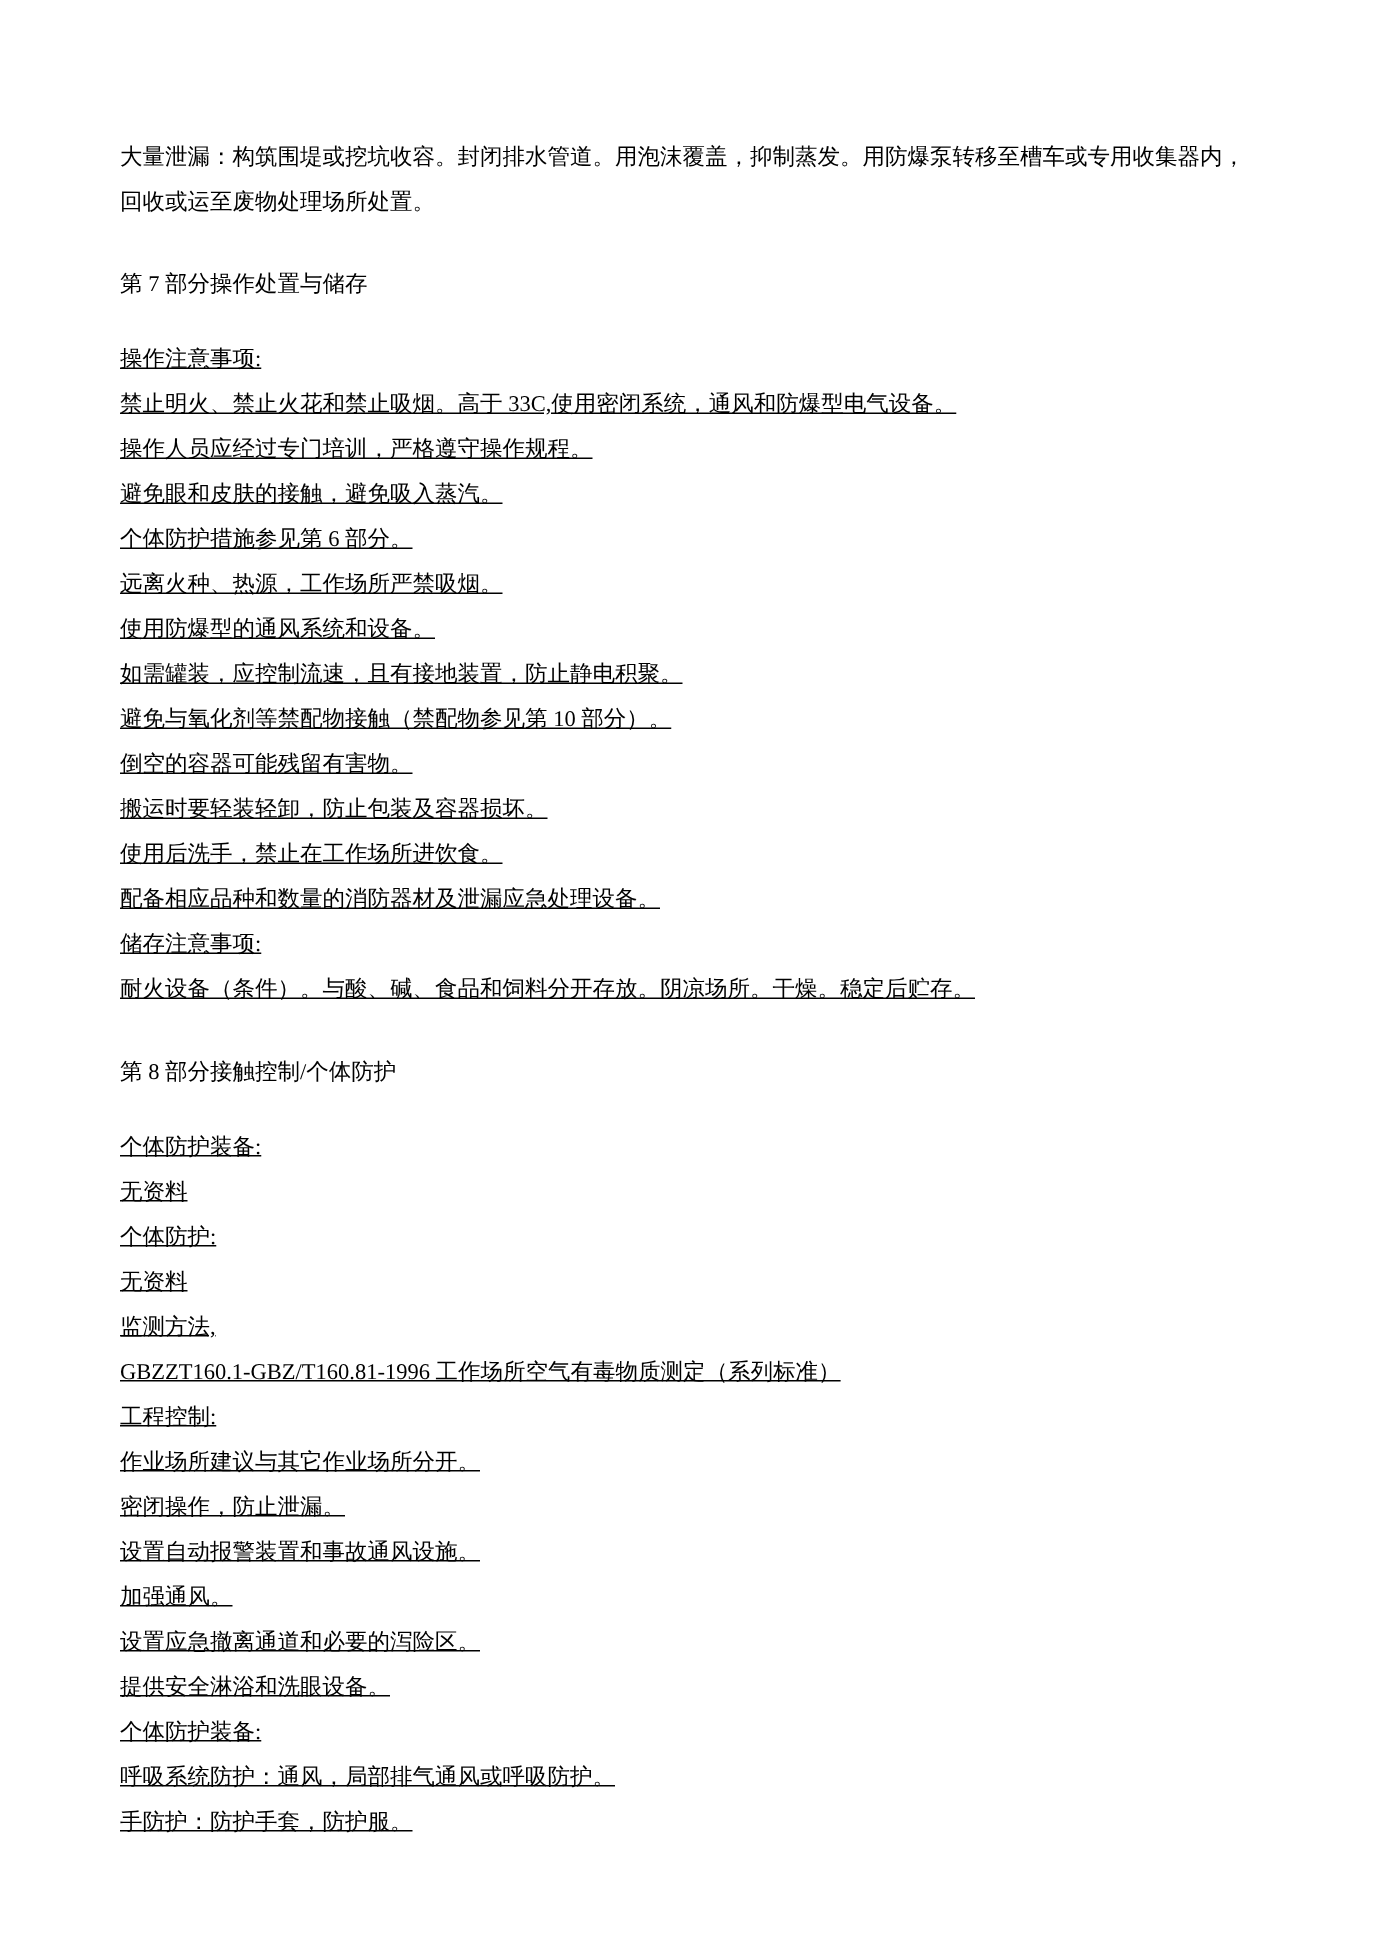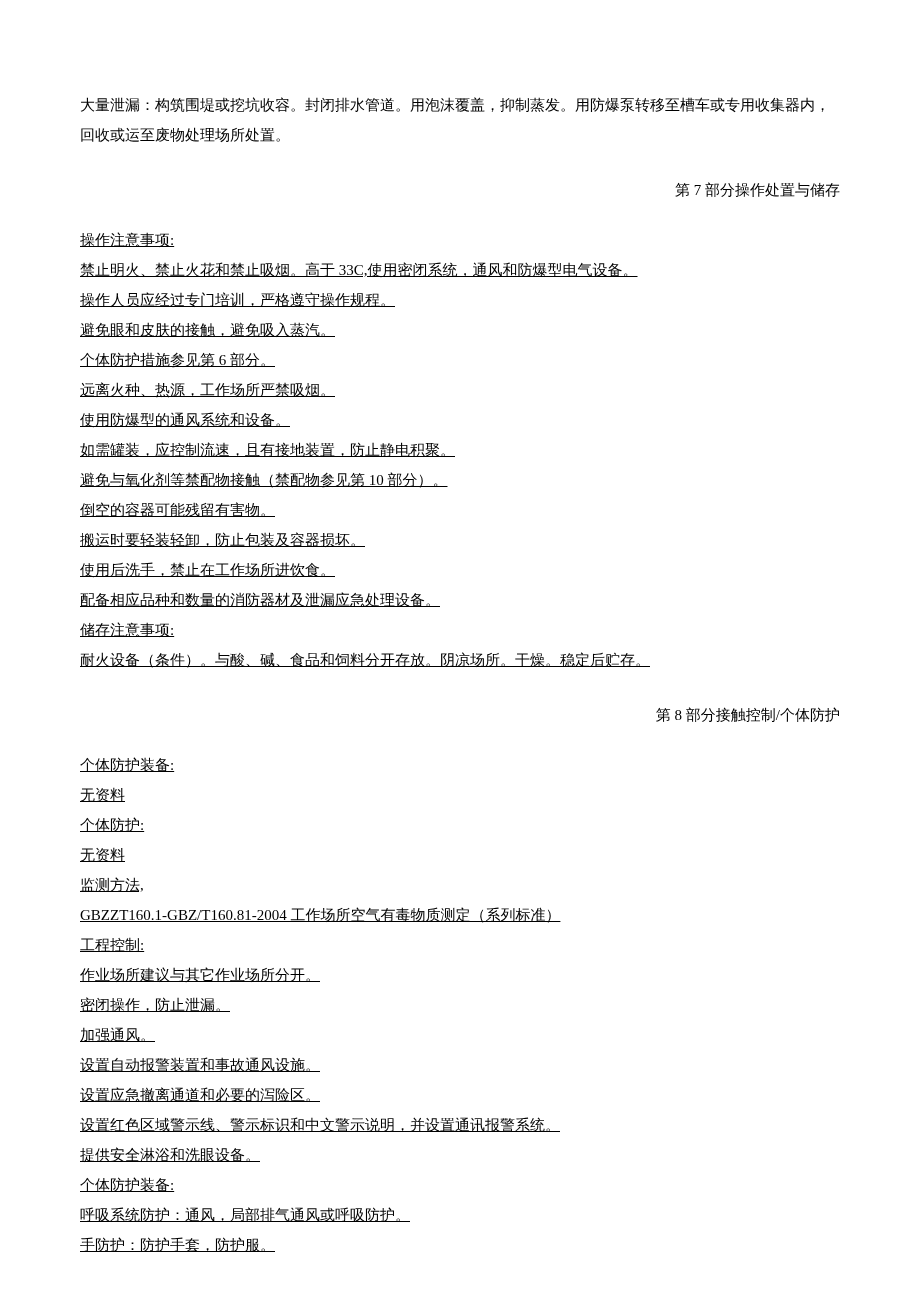--- a/index.html
+++ b/index.html
@@ -7,21 +7,21 @@
       font-size: 15px;
       line-height: 2.0;
       color: #000;
       background: #fff;
       margin: 0;
       padding: 90px 80px;
       width: 920px;
       box-sizing: border-box;
     }
     .section-title {
-      text-align: right;
+      text-align: left;
       margin: 25px 0 20px 0;
     }
     .paragraph {
       margin: 0;
     }
     .line {
       margin: 0;
       text-decoration: underline;
     }
   </style>
@@ -51,25 +51,24 @@
 </div>
 
 <div class="section-title">第 8 部分接触控制/个体防护</div>
 
 <div>
   <p class="line">个体防护装备:</p>
   <p class="line">无资料</p>
   <p class="line">个体防护:</p>
   <p class="line">无资料</p>
   <p class="line">监测方法,</p>
-  <p class="line">GBZZT160.1-GBZ/T160.81-2004 工作场所空气有毒物质测定（系列标准）</p>
+  <p class="line">GBZZT160.1-GBZ/T160.81-1996 工作场所空气有毒物质测定（系列标准）</p>
   <p class="line">工程控制:</p>
   <p class="line">作业场所建议与其它作业场所分开。</p>
   <p class="line">密闭操作，防止泄漏。</p>
+  <p class="line">设置自动报警装置和事故通风设施。</p>
   <p class="line">加强通风。</p>
-  <p class="line">设置自动报警装置和事故通风设施。</p>
   <p class="line">设置应急撤离通道和必要的泻险区。</p>
-  <p class="line">设置红色区域警示线、警示标识和中文警示说明，并设置通讯报警系统。</p>
   <p class="line">提供安全淋浴和洗眼设备。</p>
   <p class="line">个体防护装备:</p>
   <p class="line">呼吸系统防护：通风，局部排气通风或呼吸防护。</p>
   <p class="line">手防护：防护手套，防护服。</p>
 </div>
 
 </body></html>

